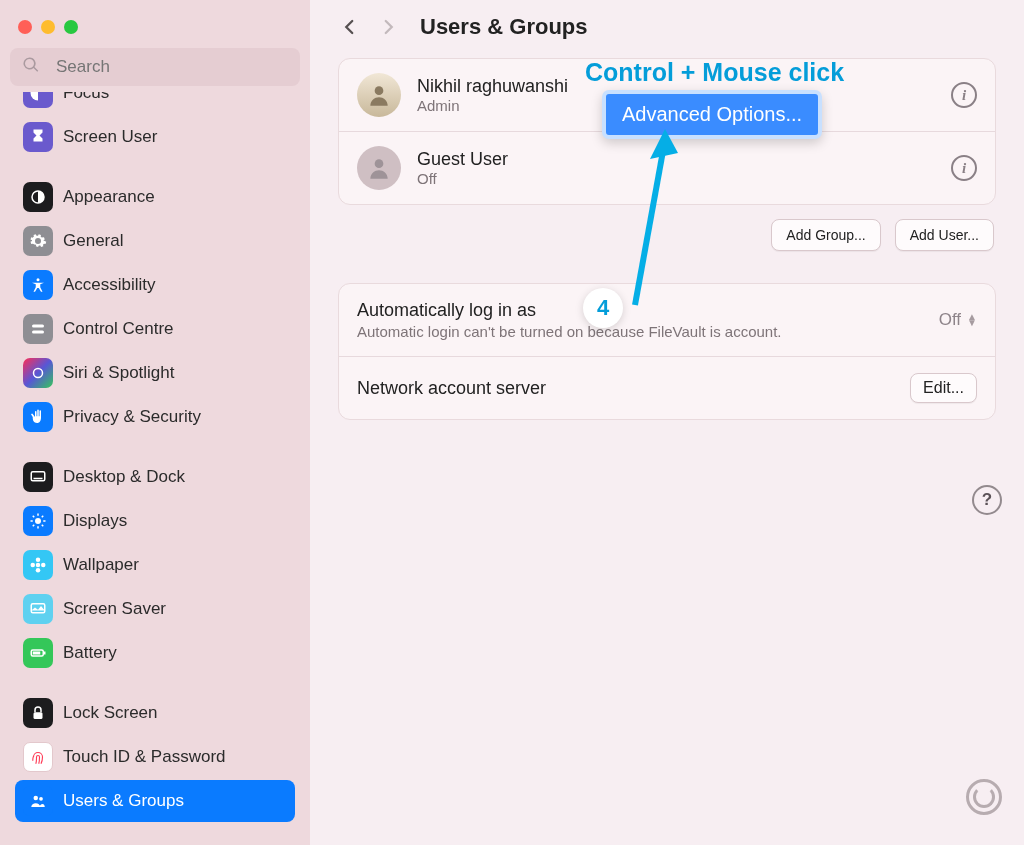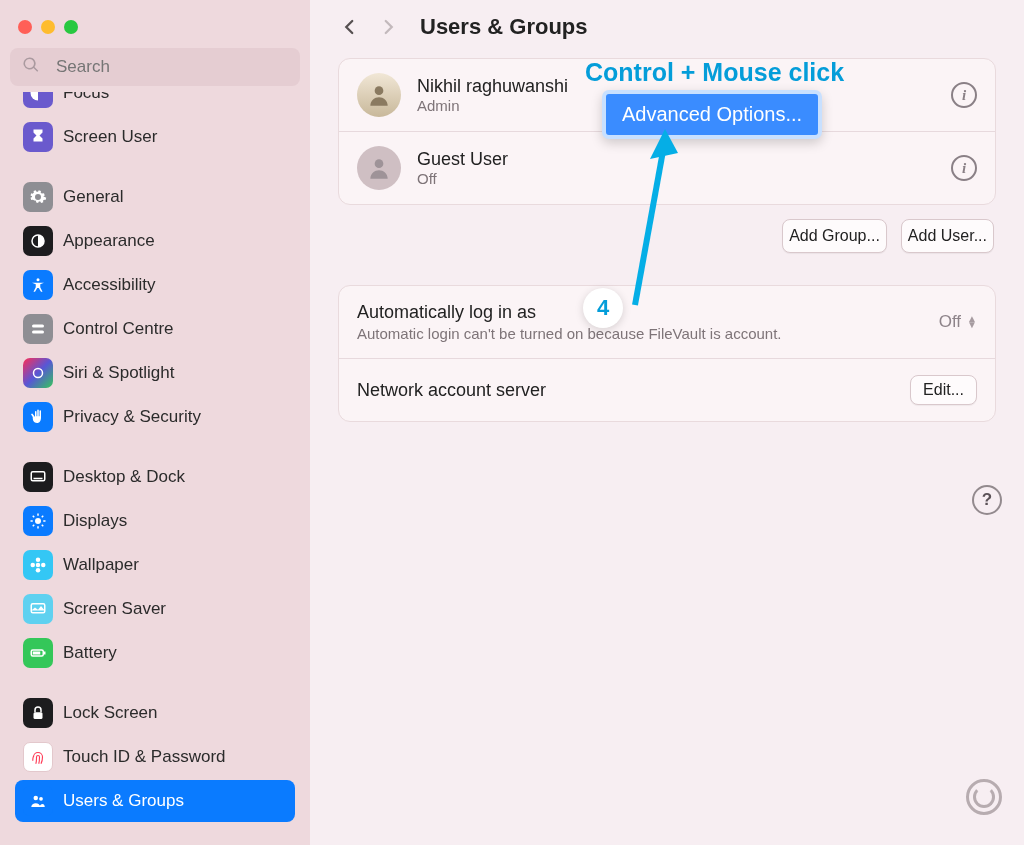--- a/index.html
+++ b/index.html
@@ -45,21 +45,21 @@
 .card { background: #fbf4f6; border: 1px solid #e9dadd; border-radius: 12px; }
 .user-row { display:flex; align-items:center; padding: 14px 18px; gap: 16px; position:relative; }
 .user-row + .user-row { border-top:1px solid #e7d9dd; }
 .avatar { width: 44px; height:44px; border-radius:50%; background:#cfbfc3; display:flex;align-items:center;justify-content:center;}
 .avatar.photo { background: linear-gradient(#f1e7d6,#c8b89a); }
 .user-name { font-size: 18px; color:#222;}
 .user-sub { font-size: 15px; color:#7e7478;}
 .info-btn { margin-left:auto; width:26px;height:26px;border:2px solid #8a8086;border-radius:50%;display:flex;align-items:center;justify-content:center;color:#8a8086;font-style:italic;font-family:Georgia,serif;font-size:15px;font-weight:600;cursor:pointer;}
 
 .row-actions { display:flex; justify-content:flex-end; gap:14px; margin: 14px 2px 32px;}
-.mac-btn { background:#fefbfc; border:1px solid #d9c8cc; border-radius:8px; padding: 7px 6px; font-size:16px; color:#222; box-shadow:0 1px 1px rgba(0,0,0,.05); cursor:pointer;}
+.mac-btn { background:#fefbfc; border:1px solid #d9c8cc; border-radius:8px; padding: 7px 14px; font-size:14px; color:#222; box-shadow:0 1px 1px rgba(0,0,0,.05); cursor:pointer;}
 
 .setting { display:flex; align-items:center; padding: 16px 18px; gap:24px;}
 .setting + .setting { border-top:1px solid #e7d9dd;}
 .setting-title { font-size:18px; color:#222; }
 .setting-sub { font-size:15px; color:#7e7478; margin-top:2px;}
 .setting-right { margin-left:auto; display:flex; align-items:center; gap:6px; color:#8e848a;}
 .chev-updown { display:inline-flex; flex-direction:column; line-height:6px; font-size:10px; color:#a69ba0;}
 
 
 .anno-label { position:absolute; font-size:25px; font-weight:700; color:#049dd9; }
@@ -102,35 +102,35 @@
     <div class="nav-item">
       <span class="icon-box c-screentime">
           <svg viewBox="0 0 24 24">
             <path d="M6 2h12v4l-4 4 4 4v4H6v-4l4-4-4-4z"></path>
           </svg>
         </span>
       <span class="nav-label">Screen User</span>
     </div>
     <div class="spacer"></div>
     <div class="nav-item">
-      <span class="icon-box c-gen">
-          <svg viewBox="0 0 24 24">
-            <path d="M12 8a4 4 0 100 8 4 4 0 000-8zm9 4l2 1-1 3-2-.5a8 8 0 01-1.4 1.4l.5 2-3 1-1-2h-2l-1 2-3-1 .5-2A8 8 0 015.2 15.5L3 16l-1-3 2-1v-1l-2-1 1-3 2 .5A8 8 0 016.6 6.1L6 4l3-1 1 2h2l1-2 3 1-.5 2a8 8 0 011.4 1.4L20 7l1 3-2 1z"></path>
-          </svg>
-        </span>
-      <span class="nav-label">General</span>
-    </div>
-    <div class="nav-item">
       <span class="icon-box c-app">
           <svg viewBox="0 0 24 24">
             <circle cx="12" cy="12" r="8" fill="none" stroke="#fff" stroke-width="2"></circle>
             <path d="M12 4a8 8 0 010 16z"></path>
           </svg>
         </span>
       <span class="nav-label">Appearance</span>
+    </div>
+    <div class="nav-item">
+      <span class="icon-box c-gen">
+          <svg viewBox="0 0 24 24">
+            <path d="M12 8a4 4 0 100 8 4 4 0 000-8zm9 4l2 1-1 3-2-.5a8 8 0 01-1.4 1.4l.5 2-3 1-1-2h-2l-1 2-3-1 .5-2A8 8 0 015.2 15.5L3 16l-1-3 2-1v-1l-2-1 1-3 2 .5A8 8 0 016.6 6.1L6 4l3-1 1 2h2l1-2 3 1-.5 2a8 8 0 011.4 1.4L20 7l1 3-2 1z"></path>
+          </svg>
+        </span>
+      <span class="nav-label">General</span>
     </div>
     <div class="nav-item">
       <span class="icon-box c-acc">
           <svg viewBox="0 0 24 24">
             <circle cx="12" cy="5" r="2"></circle>
             <path d="M4 9h16l-5 2v4l3 6h-2l-3-5h-2l-3 5H6l3-6v-4z"></path>
           </svg>
         </span>
       <span class="nav-label">Accessibility</span>
     </div>

